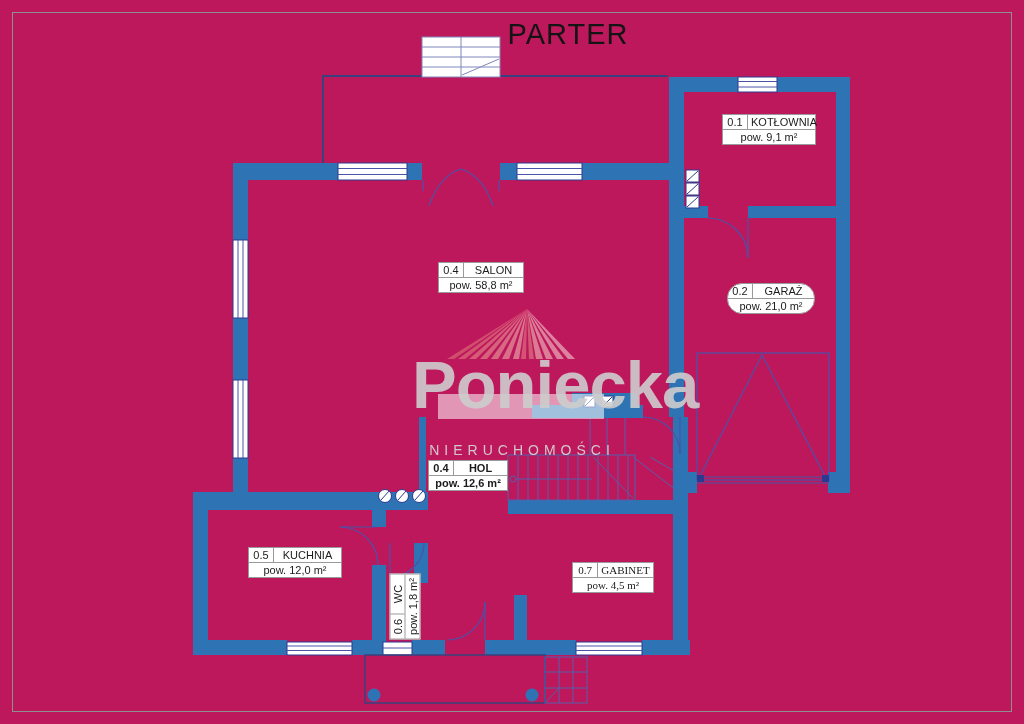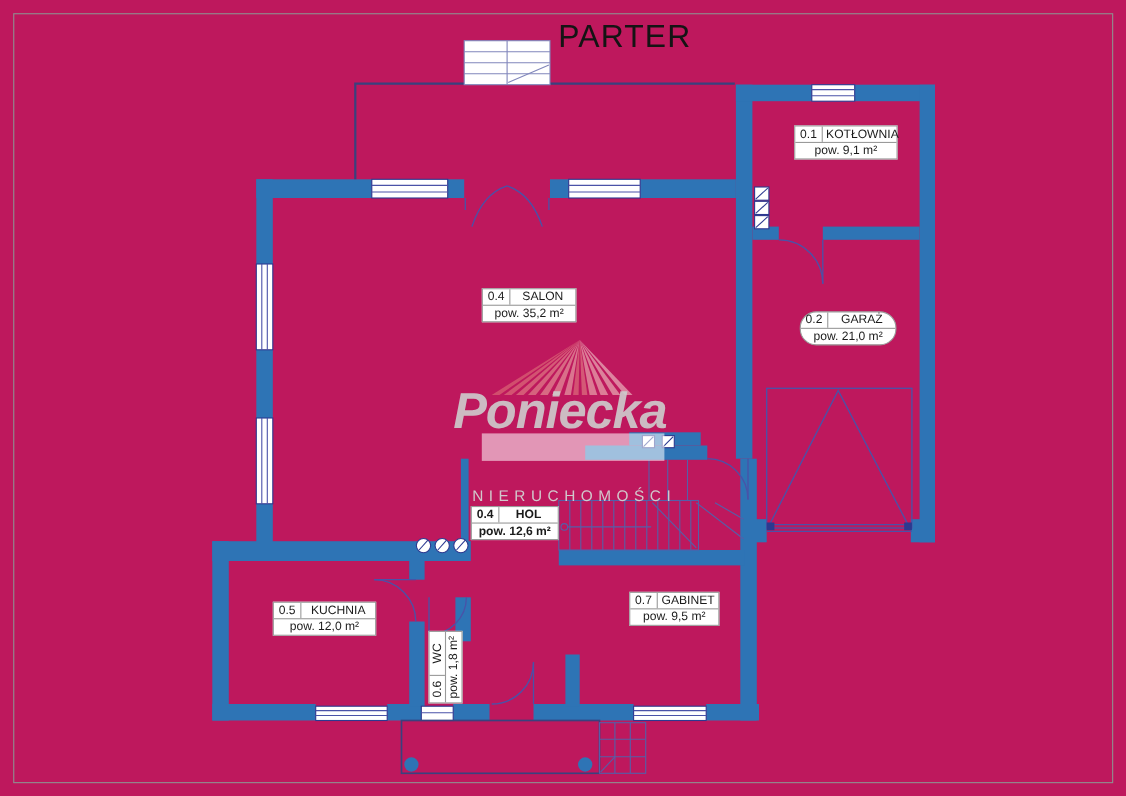--- a/index.html
+++ b/index.html
@@ -15,21 +15,21 @@
         font-size:11px;color:#1b1b1b;line-height:14px;text-align:center;}
   .room-label .r1{display:flex;border-bottom:1px solid #9a9a9a;height:14px;}
   .room-label .rid{width:24px;border-right:1px solid #9a9a9a;flex:0 0 auto;}
   .room-label .rname{flex:1 1 auto;padding:0 3px;white-space:nowrap;}
   .room-label .r2{height:14px;white-space:nowrap;padding:0 3px;}
   #wc-label{transform:rotate(-90deg);transform-origin:center center;}
   #watermark{position:absolute;left:0;top:0;width:1024px;height:724px;z-index:5;pointer-events:none;}
   #wm-rays{position:absolute;left:0;top:0;}
   #wm-band{position:absolute;left:438px;top:394px;width:166px;height:25px;background:rgba(255,255,255,0.55);}
   #wm-brand{position:absolute;left:412px;top:346px;width:220px;text-align:left;
-        font-size:46px;font-weight:bold;color:rgba(205,205,205,0.9);letter-spacing:-1px;font-style:italic;}
+        font-size:67px;font-weight:bold;color:rgba(205,205,205,0.9);letter-spacing:-1px;}
   #wm-sub{position:absolute;left:412px;top:398px;width:220px;text-align:center;
         font-size:14px;color:rgba(210,210,210,0.95);letter-spacing:5px;margin-top:44px;}
 </style>
 </head>
 <body>
 
 <div id="page">
   <div id="border-frame"></div>
   <div id="plan-title">PARTER</div>
 
@@ -248,21 +248,21 @@
         <div class="rid">0.2</div>
         <div class="rname">GARAŻ</div>
       </div>
     <div class="r2">pow. 21,0 m²</div>
   </div>
   <div class="room-label" id="salon-label" style="left:438px;top:262px;width:84px;">
     <div class="r1">
         <div class="rid">0.4</div>
         <div class="rname">SALON</div>
       </div>
-    <div class="r2">pow. 35,2 m²</div>
+    <div class="r2">pow. 58,8 m²</div>
   </div>
   <div class="room-label" id="hol-label" style="left:428px;top:460px;width:78px;font-weight:bold;">
     <div class="r1">
         <div class="rid">0.4</div>
         <div class="rname">HOL</div>
       </div>
     <div class="r2">pow. 12,6 m²</div>
   </div>
   <div class="room-label" id="kuchnia-label" style="left:248px;top:547px;width:92px;">
     <div class="r1">
@@ -271,26 +271,26 @@
       </div>
     <div class="r2">pow. 12,0 m²</div>
   </div>
   <div class="room-label" id="wc-label" style="left:372px;top:591px;width:64px;">
     <div class="r1">
         <div class="rid">0.6</div>
         <div class="rname">WC</div>
       </div>
     <div class="r2">pow. 1,8 m²</div>
   </div>
-  <div class="room-label" id="gabinet-label" style="left:572px;top:538px;width:80px;">
+  <div class="room-label" id="gabinet-label" style="left:572px;top:562px;width:80px;font-family:Liberation Serif, serif;">
     <div class="r1">
         <div class="rid">0.7</div>
         <div class="rname">GABINET</div>
       </div>
-    <div class="r2">pow. 9,5 m²</div>
+    <div class="r2">pow. 4,5 m²</div>
   </div>
 
   <div id="watermark">
     <svg id="wm-rays" width="1024" height="724" opacity="0.5">
       <polygon points="527,309 447,359 454,359" fill="#E5837D"></polygon>
       <polygon points="527,309 458,359 465,359" fill="#E88F86"></polygon>
       <polygon points="527,309 469,359 476,359" fill="#EC9D91"></polygon>
       <polygon points="527,309 480,359 487,359" fill="#EFAB9D"></polygon>
       <polygon points="527,309 491,359 498,359" fill="#F2B9AA"></polygon>
       <polygon points="527,309 502,359 509,359" fill="#F5C6B6"></polygon>

